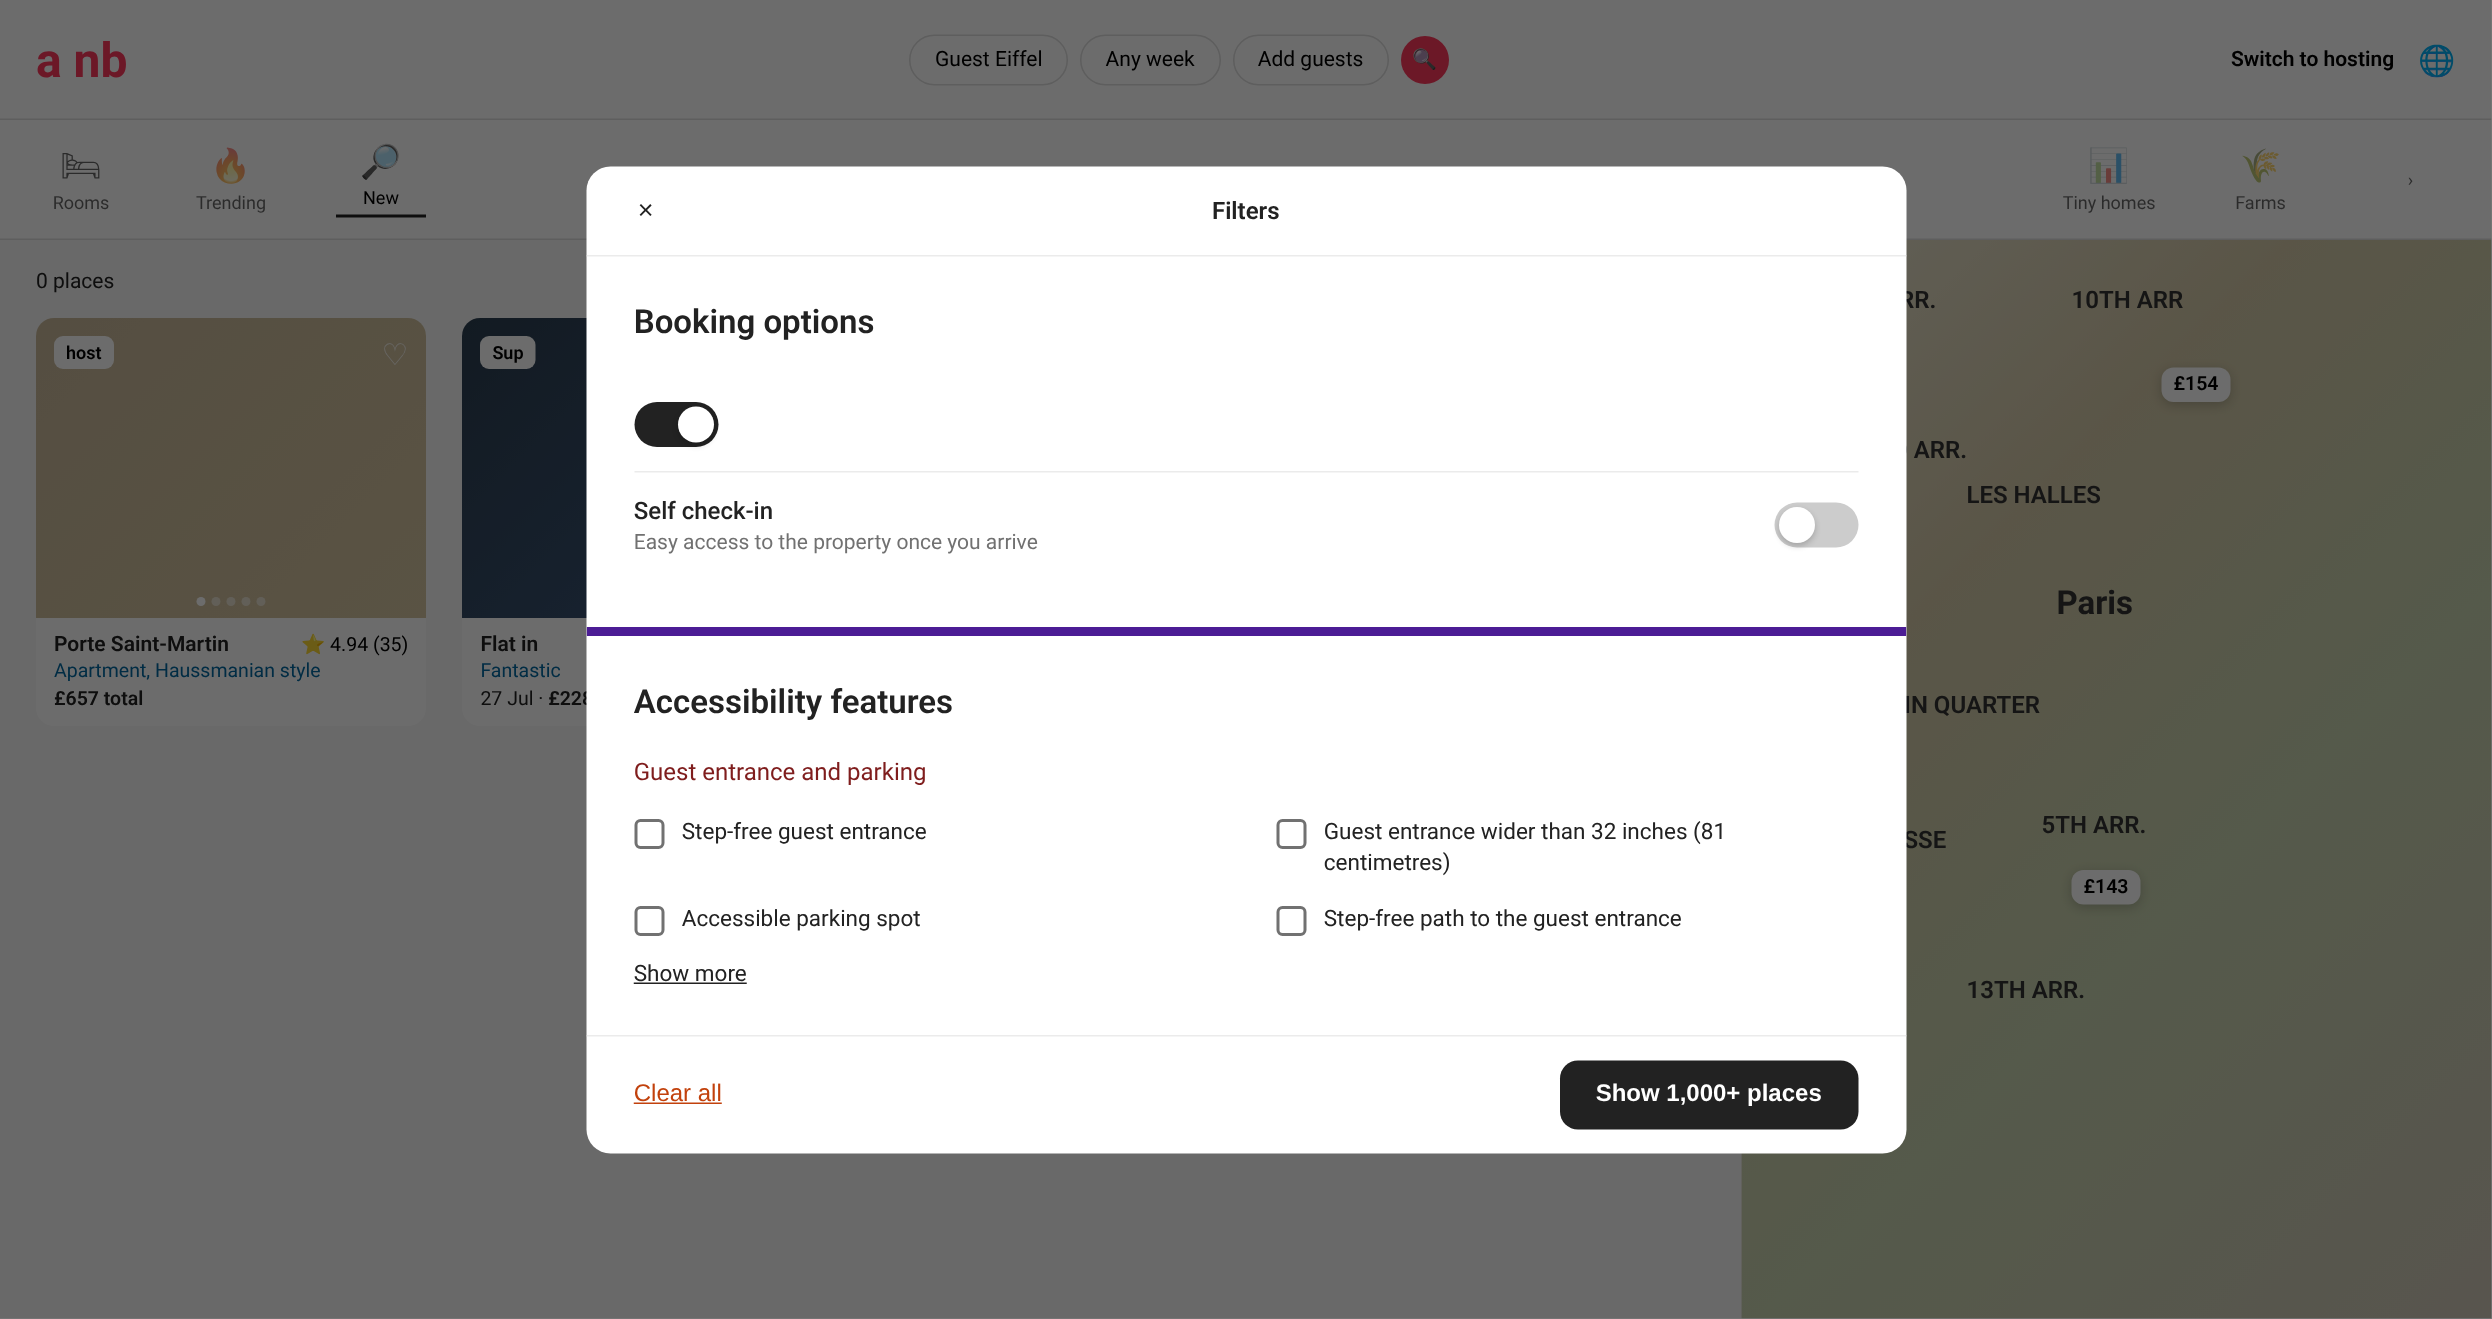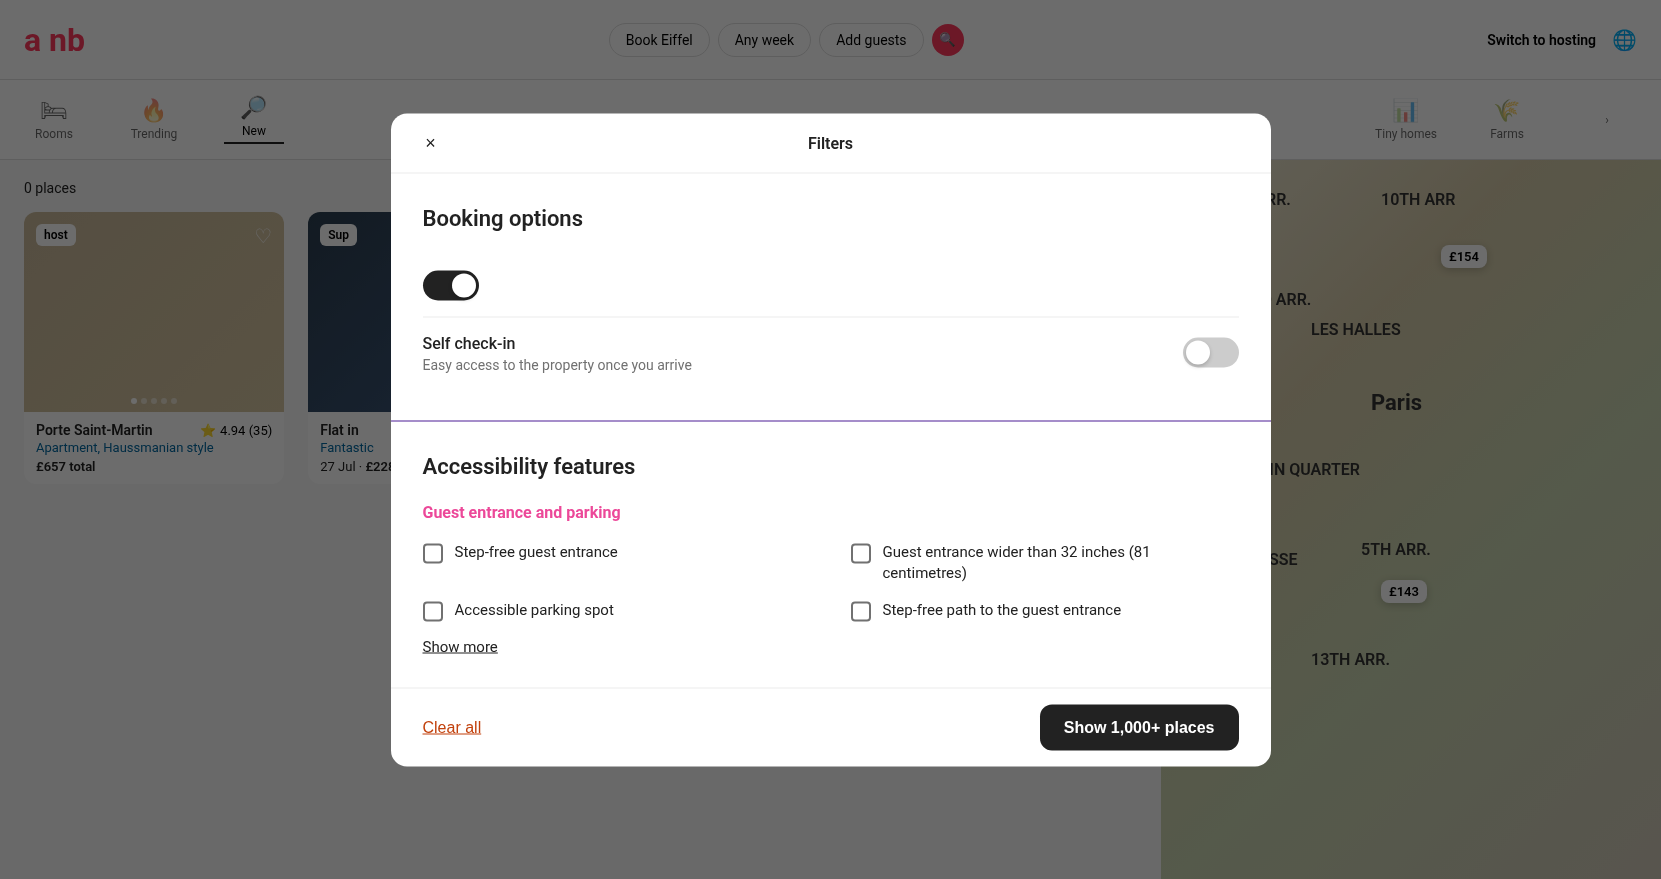--- a/index.html
+++ b/index.html
@@ -349,21 +349,21 @@
       background: #f1f1f1;
     }
 
     .modal-body::-webkit-scrollbar-thumb {
       background: #ccc;
       border-radius: 4px;
     }
 
     .section {
       padding: 32px 32px;
-      border-bottom: 1px solid #4c1d95;
+      border-bottom: 6px solid #4c1d95;
     }
 
     .section:last-child {
       border-bottom: none;
     }
 
     .section-title {
       font-size: 22px;
       font-weight: 600;
       color: #222;
@@ -445,22 +445,22 @@
       transform: translateY(-50%);
       color: white;
       font-size: 12px;
       font-weight: bold;
       z-index: 1;
     }
 
     
     .subsection-title {
       font-size: 16px;
-      font-weight: 700;
-      color: #ec4899;
+      font-weight: 400;
+      color: #7f1d1d;
       margin-bottom: 20px;
     }
 
     
     .checkbox-grid {
       display: grid;
       grid-template-columns: 1fr 1fr;
       gap: 16px 40px;
     }
 
@@ -534,21 +534,21 @@
 
 <div class="bg-page">
 
   <div class="top-nav">
     <div class="logo">
       <span>a</span>
       <span style="color:#FF385C">nb</span>
     </div>
 
     <div class="search-bar">
-      <div class="search-pill">Book Eiffel</div>
+      <div class="search-pill">Guest Eiffel</div>
       <div class="search-pill">Any week</div>
       <div class="search-pill">Add guests</div>
       <button class="search-btn">🔍</button>
     </div>
 
     <div class="nav-right">
       <span class="switch-hosting">Switch to hosting</span>
       <span style="font-size:20px;">🌐</span>
     </div>
   </div>

